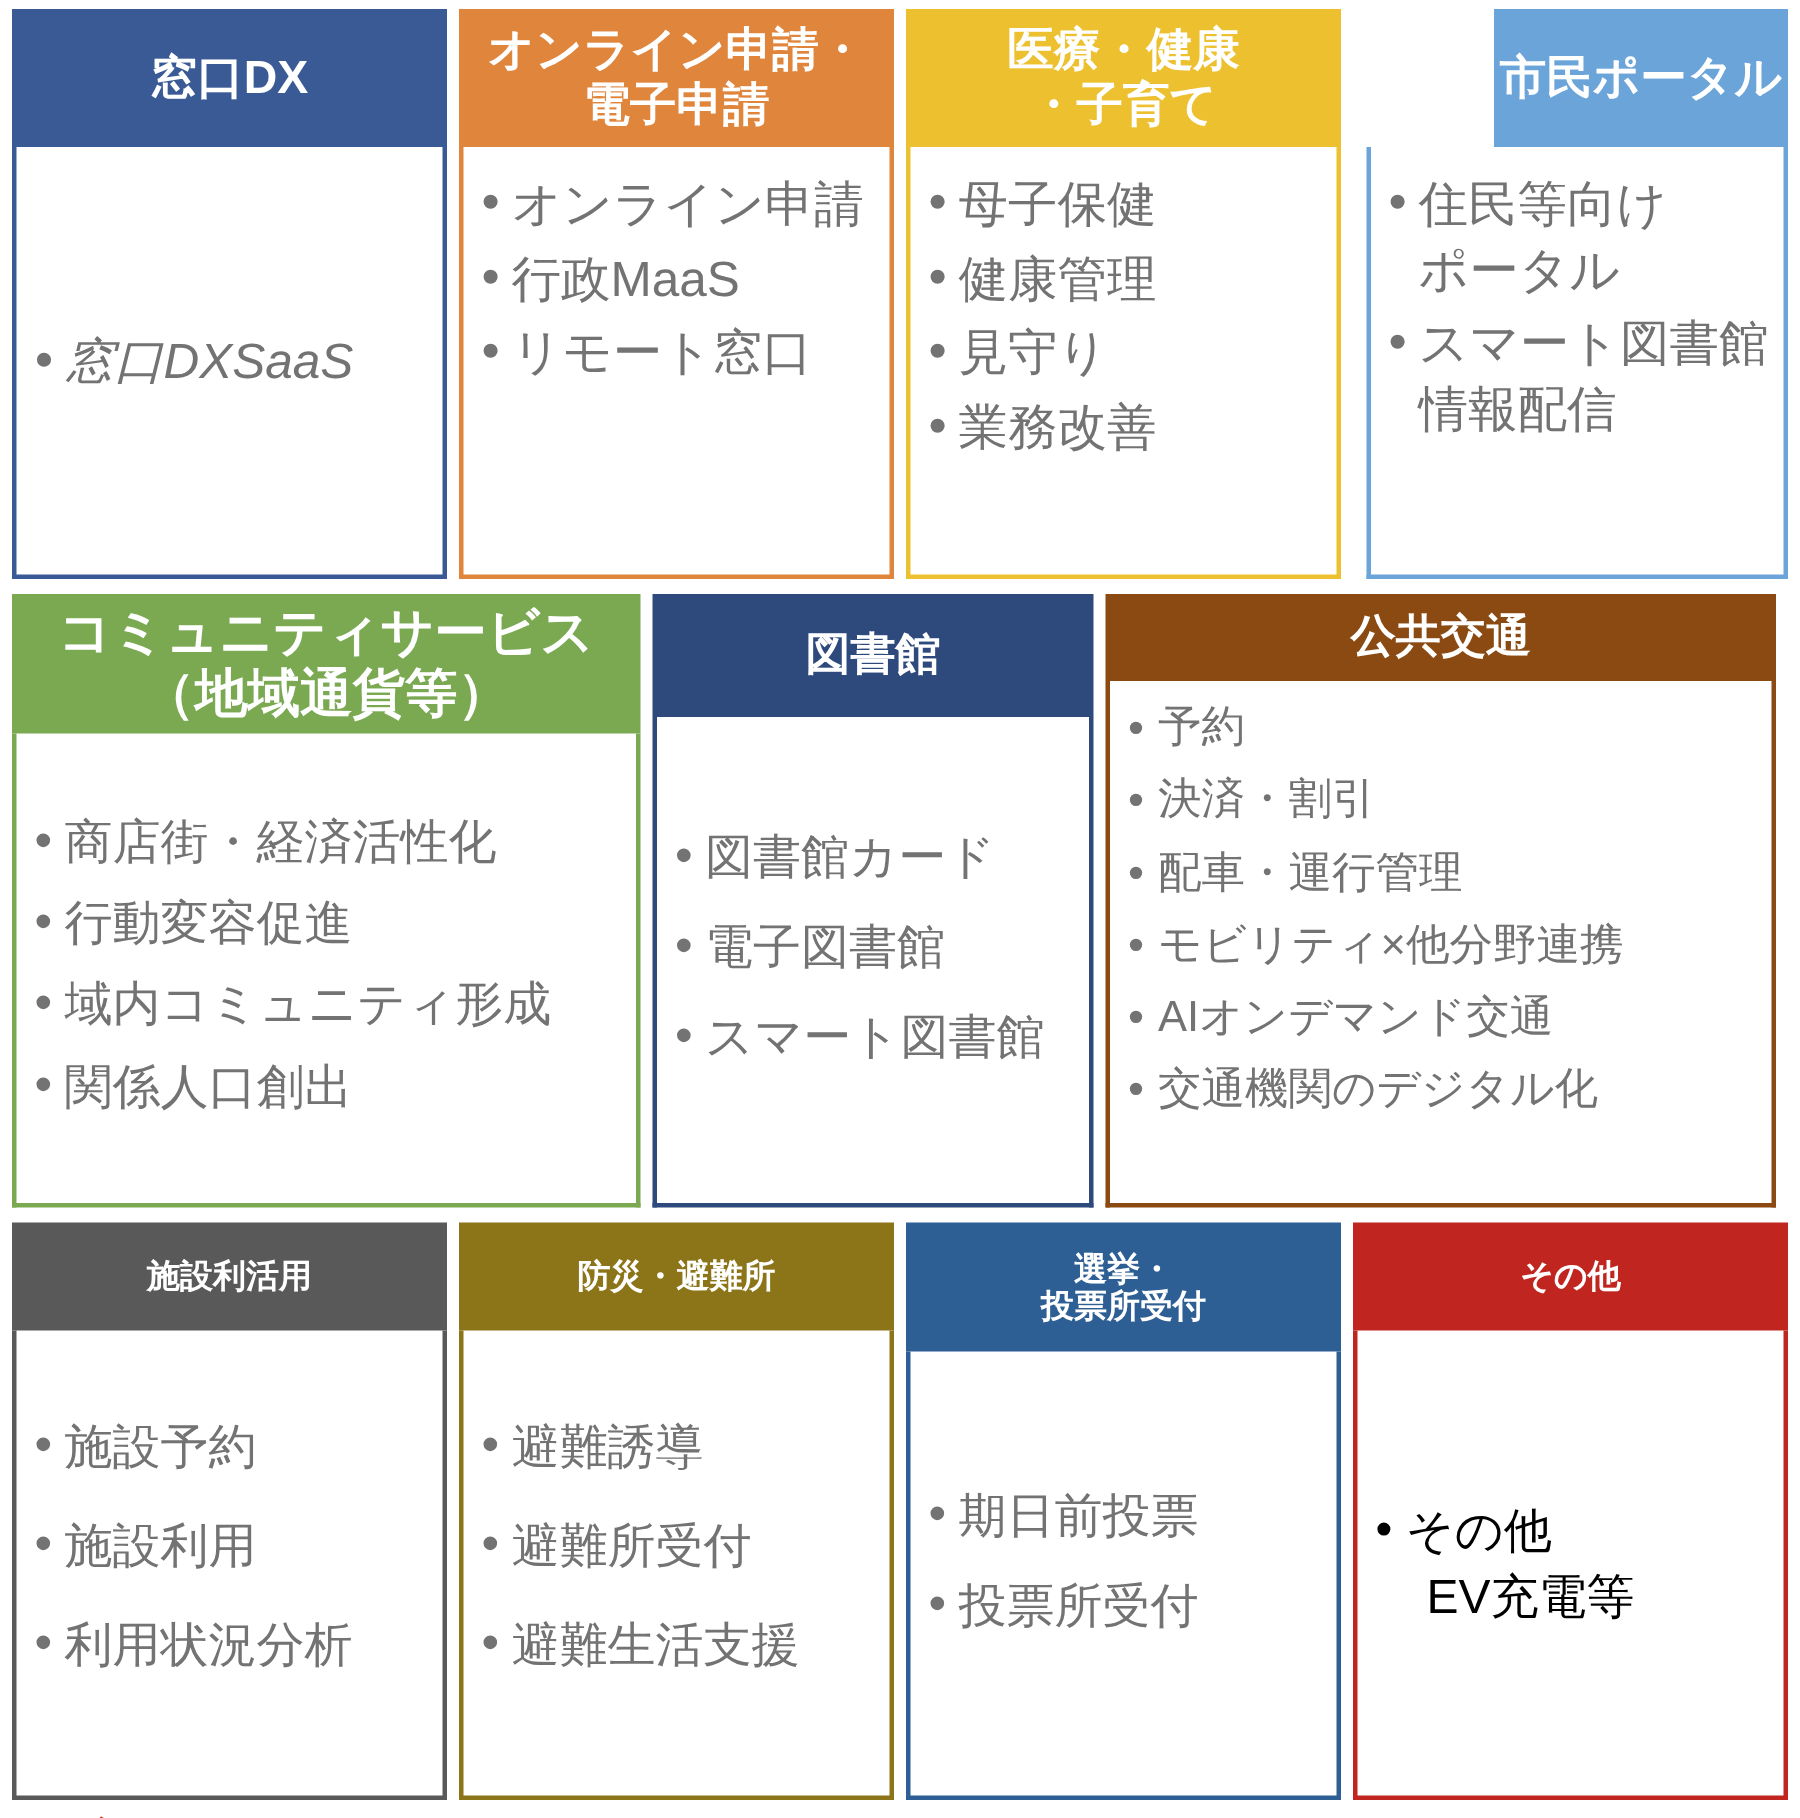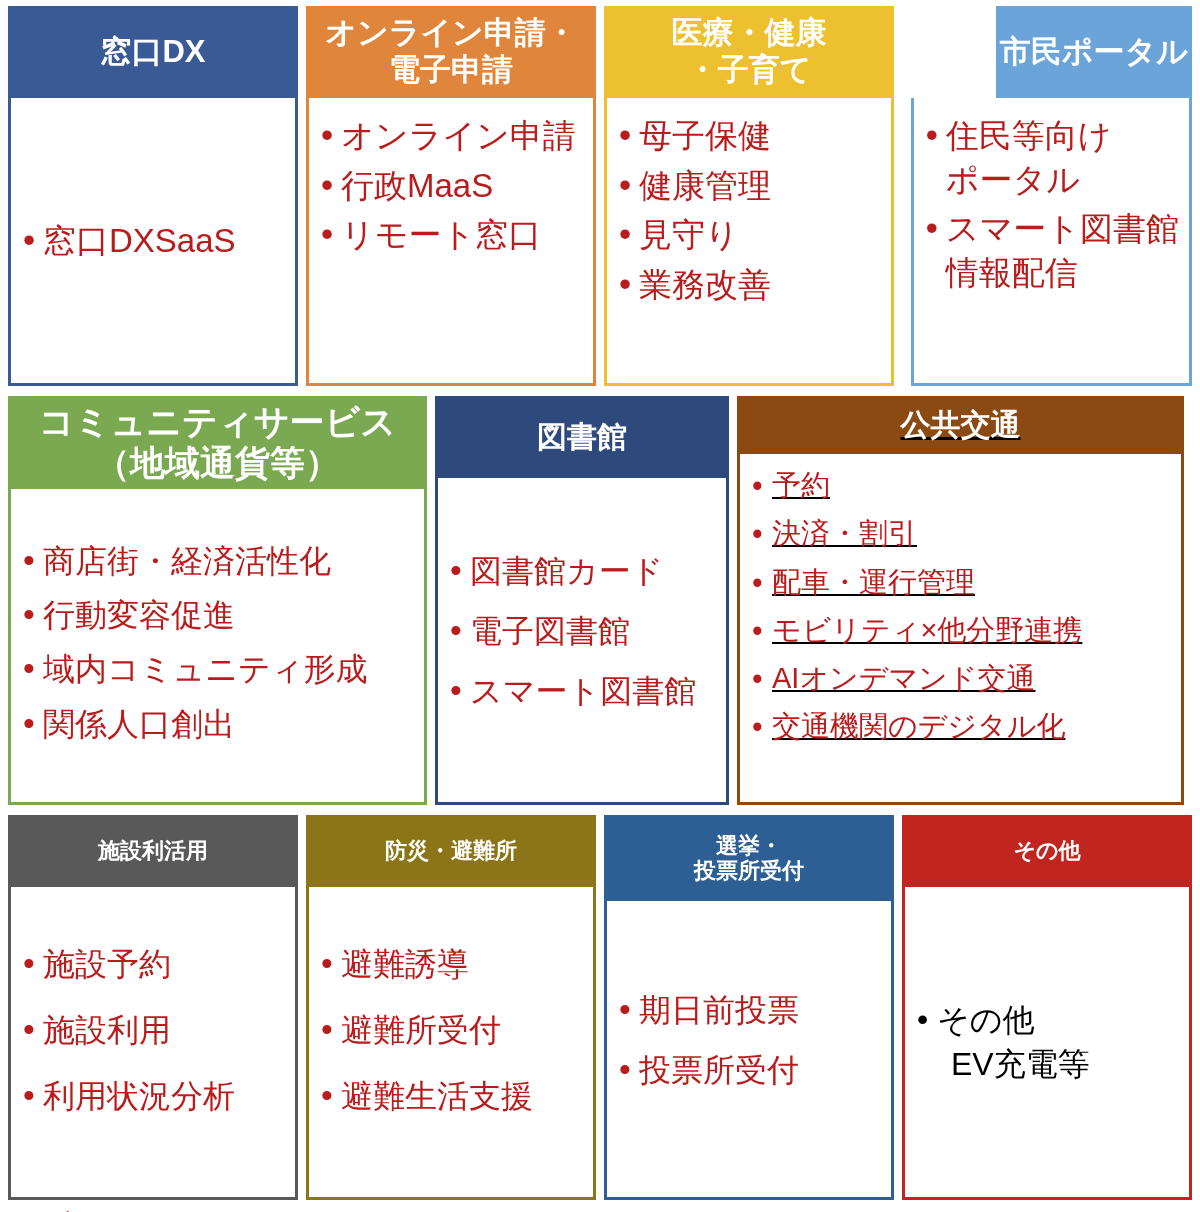--- a/index.html
+++ b/index.html
@@ -66,21 +66,21 @@
   ul.items {
     margin: 0;
     padding: 0;
     list-style: none;
   }
 
   ul.items li {
     position: relative;
     padding-left: 22px;
     margin: 0 0 6px 0;
-    color: #b91c1c;
+    color: #737373;
     line-height: 1.32;
   }
   ul.items li:last-child { margin-bottom: 0; }
 
   ul.items li::before {
     content: "•";
     position: absolute;
     left: 2px;
     top: -1px;
     font-size: 1.05em;
@@ -100,21 +100,21 @@
   .r1 .c4 .card-header { min-height: 92px; }
 
   
   .r2 { height: 409px; }
   .r2 .card-header { font-size: 30px; }
   .r2 .card-body { font-size: 32px; }
   .r2 .c1 { width: 419px; }
   .r2 .c1 .card-header { min-height: 82px; font-size: 35px; }
   .r2 .c2 { width: 294px; }
   .r2 .c2 .card-header { min-height: 82px; }
-  .r2 .c3 { width: 447px; text-decoration: underline; }
+  .r2 .c3 { width: 447px; }
   .r2 .c3 .card-header { min-height: 58px; }
   .r2 .c3 .card-body { font-size: 29px; padding-top: 12px; }
   .r2 .c3 ul.items li { margin-bottom: 10px; }
   .r2 .c1 .card-body { padding-top: 14px; }
   .r2 .c1 ul.items li { margin-bottom: 12px; }
   .r2 .c2 .card-body ul.items li { margin-bottom: 18px; }
 
   
   .r3 { height: 385px; }
   .r3 .card-header { font-size: 22px; }
@@ -166,21 +166,21 @@
 </style>
 </head>
 <body>
 
 <div class="board">
 
   <div class="row r1">
 
     <div class="card c1">
       <div class="card-header" style="background: rgb(58, 90, 150);">窓口DX</div>
-      <div class="card-body" style="border-color: rgb(58, 90, 150);">
+      <div class="card-body" style="border-color: rgb(58, 90, 150); font-style: italic;">
         <ul class="items">
           <li>窓口DXSaaS</li>
         </ul>
       </div>
     </div>
 
     <div class="card c2">
       <div class="card-header" style="background: rgb(224, 133, 60);">
         <div>
           <div>オンライン申請・</div>

